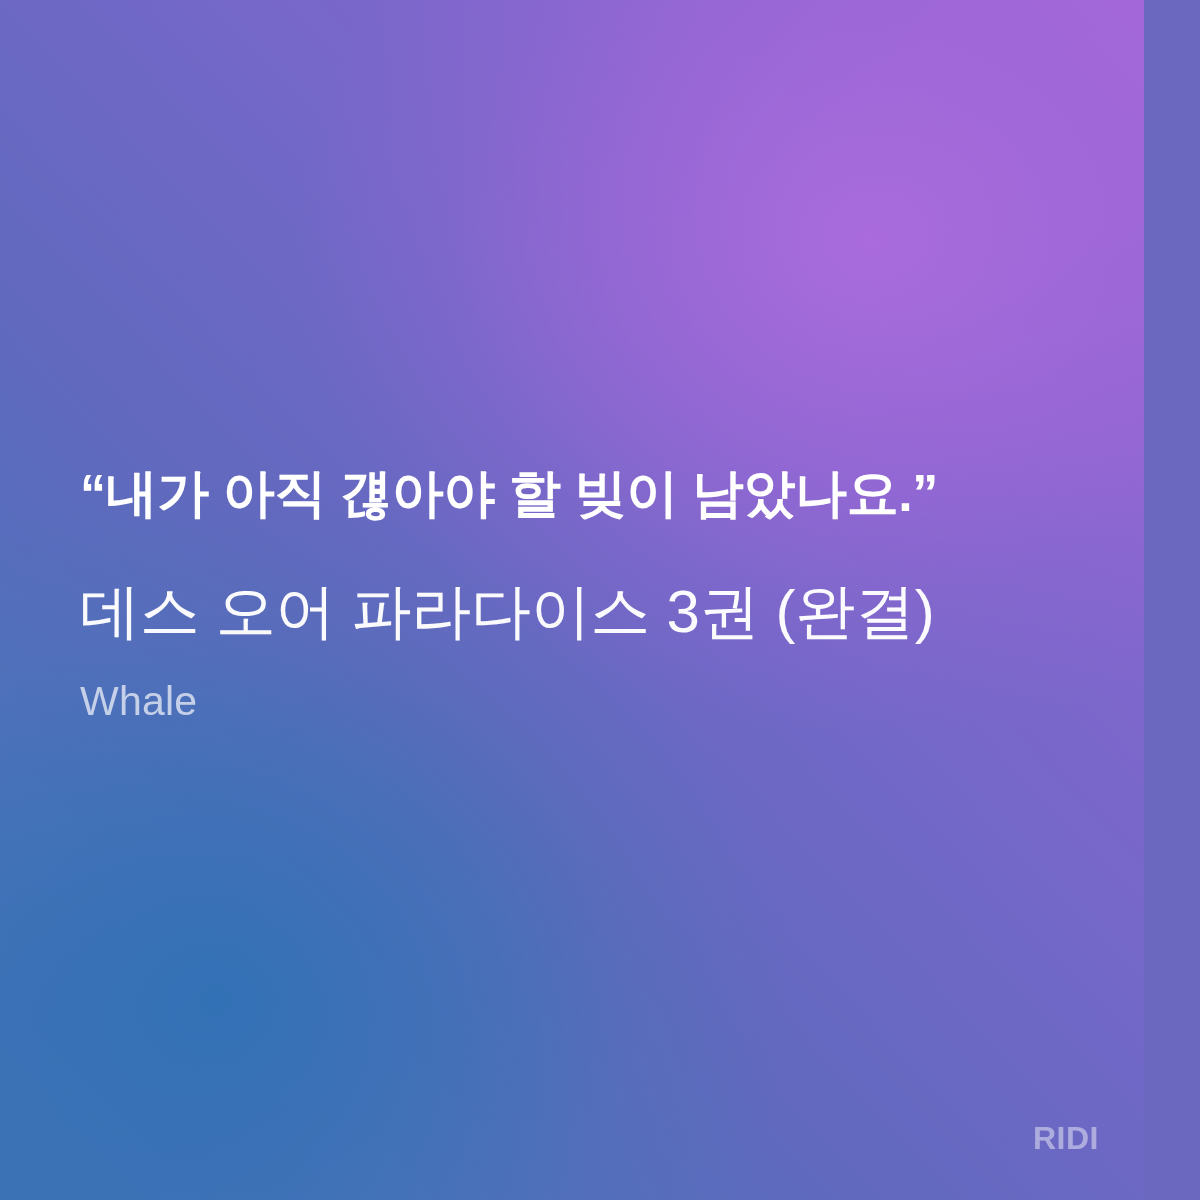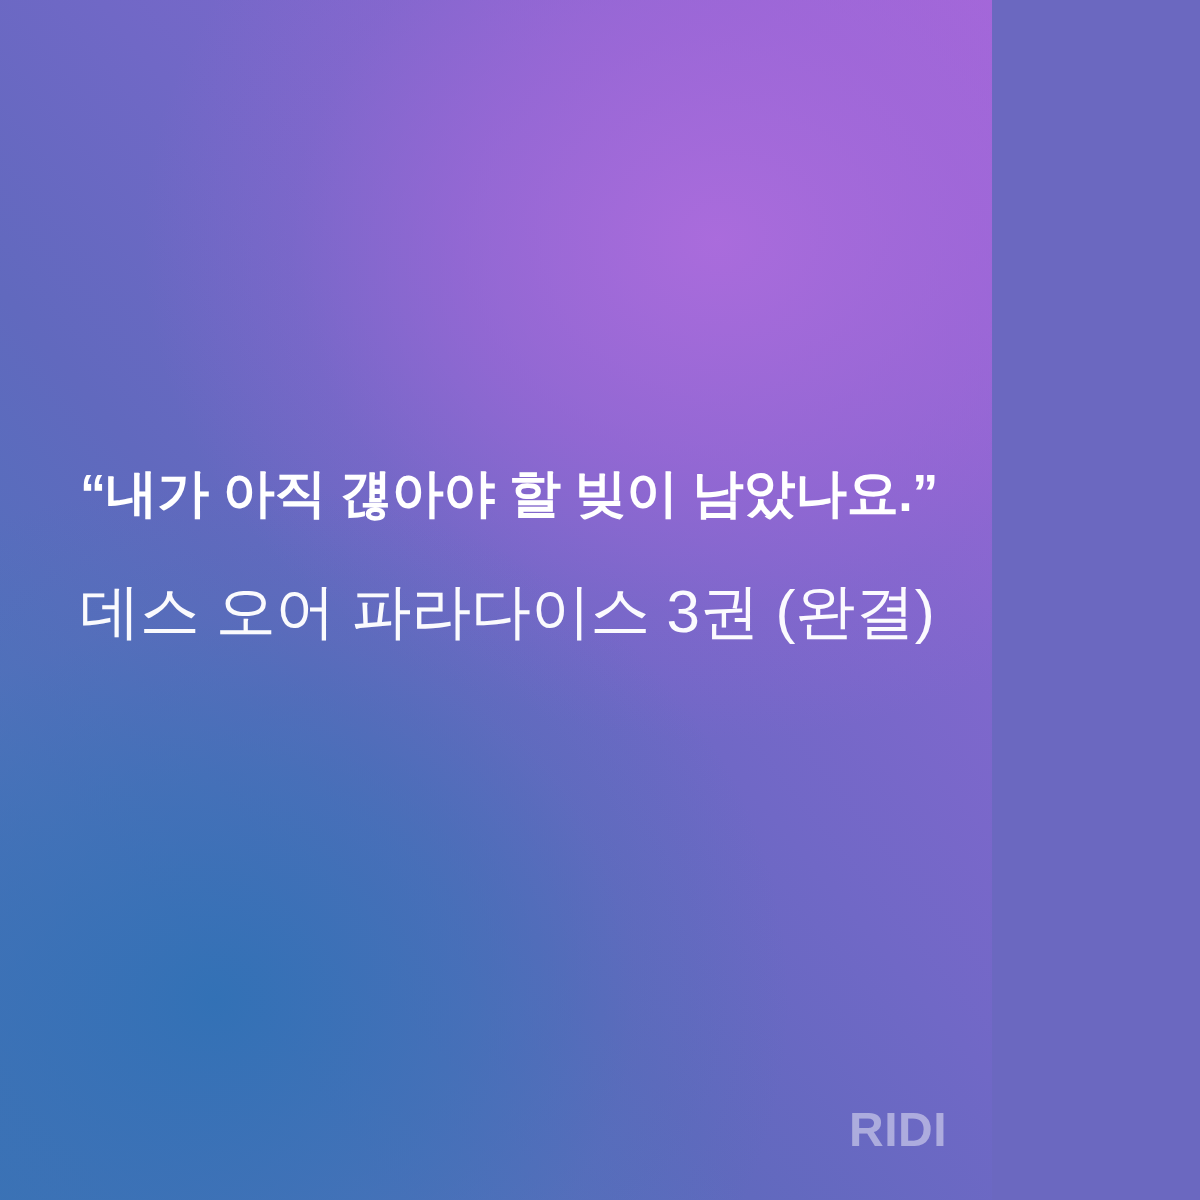--- a/index.html
+++ b/index.html
@@ -11,21 +11,21 @@
     overflow: hidden;
   }
 
   body {
     font-family: "Liberation Sans", "DejaVu Sans", sans-serif;
     background: #6b68c0;
   }
 
   #quote-card {
     position: relative;
-    width: 992px;
+    width: 1144px;
     height: 1200px;
     overflow: hidden;
     box-sizing: border-box;
     
     background-color: #6f6cc4;
     background-image:
       linear-gradient(to top right,
         #3a72b6 0%,
         #4f71bc 18%,
         #6169be 38%,
@@ -103,36 +103,37 @@
     line-height: 1.22;
     color: rgba(255, 255, 255, 0.68);
     letter-spacing: 0.2px;
     white-space: nowrap;
   }
 
   #brand-logo {
     position: absolute;
     right: 45px;
     bottom: 46px;
-    font-size: 48px;
+    font-size: 32px;
     font-weight: bold;
     letter-spacing: 0.5px;
     color: rgba(255, 255, 255, 0.45);
     line-height: 1;
     user-select: none;
   }
 </style>
 </head>
 <body>
 
 <div id="quote-card">
 
   <div id="gradient-bloom-top-right"></div>
   <div id="gradient-bloom-bottom-left"></div>
 
   <div id="text-block">
     <p id="quote-line">“내가 아직 걚아야 할 빚이 남았나요.”</p>
     <p id="book-title">데스 오어 파라다이스 3권 (완결)</p>
+    <p id="author-name">Whale</p>
   </div>
 
   <div id="brand-logo">RIDI</div>
 
 </div>
 
 </body></html>

